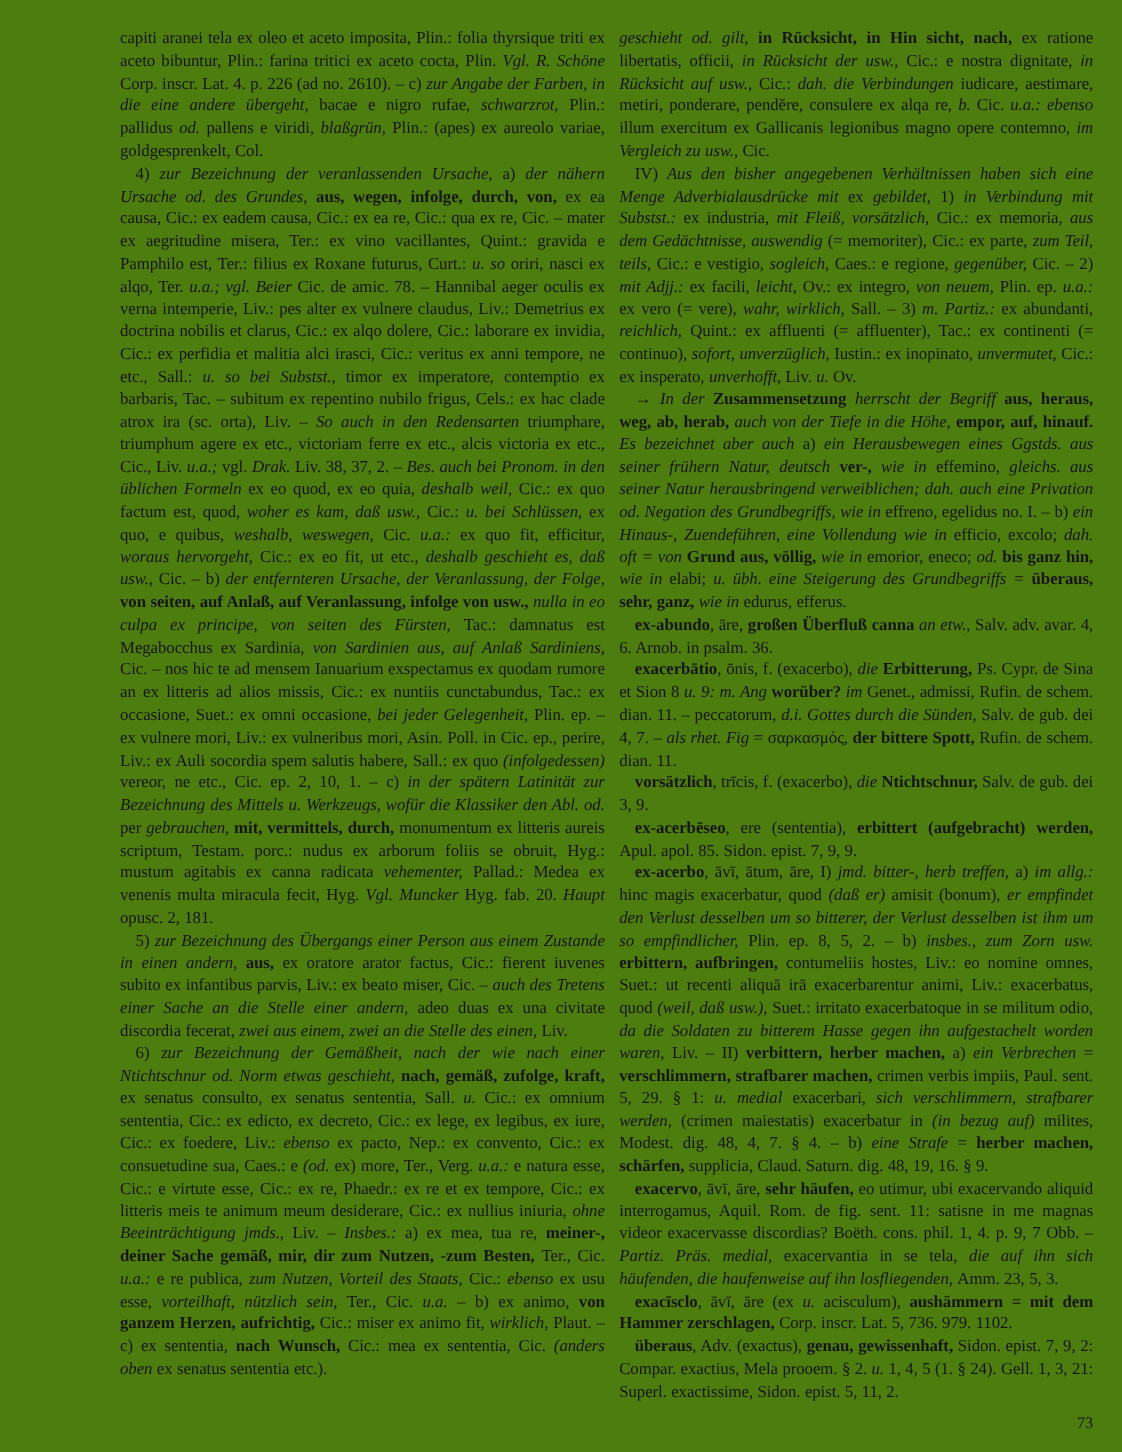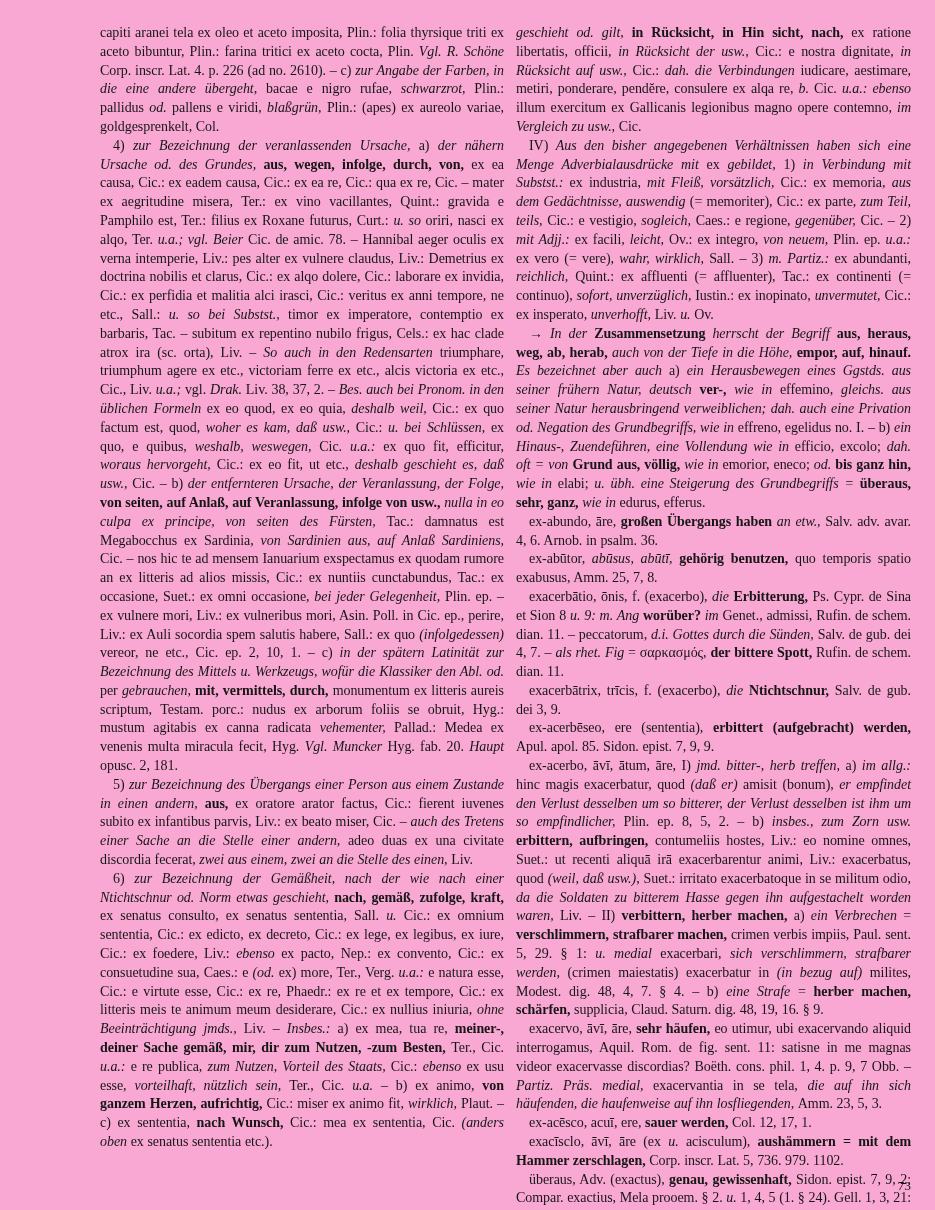--- a/index.html
+++ b/index.html
@@ -3,60 +3,58 @@
 <meta charset="utf-8">
 <style>
   html,body{margin:0;padding:0;}
   body{
     width:935px;height:1210px;
     background:#ffffff;
     position:relative;overflow:hidden;
     font-family:"Liberation Serif","DejaVu Serif",serif;
     color:#161616;
   }
-  .page{position:absolute;inset:0;background:#f9a8d4;}
+  .page{position:absolute;inset:0;background:#4d7c0f;}
   .col{
     position:absolute;top:24px;
     text-align:justify;
     font-size:14px;line-height:18.8px;
     letter-spacing:-0.05px;
     word-spacing:0.2px;
   }
   #col-left{left:100px;width:404px;}
   #col-right{left:516px;width:395px;}
   .para{margin:0;padding:0;}
   .para.indent{text-indent:13px;}
   .r{font-style:normal;font-weight:400;}
   .i{font-style:italic;font-weight:400;}
-  .b{font-style:normal;font-weight:400;}
+  .b{font-style:normal;font-weight:700;}
   .bi{font-weight:700;}
   .page-number{
     position:absolute;right:24px;bottom:16px;
     font-size:13.5px;color:#161616;margin-top:30px;
   }
 </style>
 </head>
 <body>
 
 <div class="page">
   <div class="col" id="col-left">
       <p class="para"><span class="r">capiti aranei tela ex oleo et aceto imposita, Plin.: folia thyrsique triti ex aceto bibuntur, Plin.: farina tritici ex aceto cocta, Plin. </span><span class="i">Vgl. R. Schöne </span><span class="r">Corp. inscr. Lat. 4. p. 226 (ad no. 2610). – c) </span><span class="i">zur Angabe der Farben, in die eine andere übergeht, </span><span class="r">bacae e nigro rufae, </span><span class="i">schwarzrot, </span><span class="r">Plin.: pallidus </span><span class="i">od. </span><span class="r">pallens e viridi, </span><span class="i">blaßgrün, </span><span class="r">Plin.: (apes) ex aureolo variae, goldgesprenkelt, Col.</span></p>
       <p class="para indent"><span class="r">4) </span><span class="i">zur Bezeichnung der veranlassenden Ursache, </span><span class="r">a) </span><span class="i">der nähern Ursache od. des Grundes, </span><span class="bi">aus, wegen, infolge, durch, von, </span><span class="r">ex ea causa, Cic.: ex eadem causa, Cic.: ex ea re, Cic.: qua ex re, Cic. – mater ex aegritudine misera, Ter.: ex vino vacillantes, Quint.: gravida e Pamphilo est, Ter.: filius ex Roxane futurus, Curt.: </span><span class="i">u. so </span><span class="r">oriri, nasci ex alqo, Ter. </span><span class="i">u.a.; vgl. Beier </span><span class="r">Cic. de amic. 78. – Hannibal aeger oculis ex verna intemperie, Liv.: pes alter ex vulnere claudus, Liv.: Demetrius ex doctrina nobilis et clarus, Cic.: ex alqo dolere, Cic.: laborare ex invidia, Cic.: ex perfidia et malitia alci irasci, Cic.: veritus ex anni tempore, ne etc., Sall.: </span><span class="i">u. so bei Substst., </span><span class="r">timor ex imperatore, contemptio ex barbaris, Tac. – subitum ex repentino nubilo frigus, Cels.: ex hac clade atrox ira (sc. orta), Liv. – </span><span class="i">So auch in den Redensarten </span><span class="r">triumphare, triumphum agere ex etc., victoriam ferre ex etc., alcis victoria ex etc., Cic., Liv. </span><span class="i">u.a.; </span><span class="r">vgl. </span><span class="i">Drak. </span><span class="r">Liv. 38, 37, 2. – </span><span class="i">Bes. auch bei Pronom. in den üblichen Formeln </span><span class="r">ex eo quod, ex eo quia, </span><span class="i">deshalb weil, </span><span class="r">Cic.: ex quo factum est, quod, </span><span class="i">woher es kam, daß usw., </span><span class="r">Cic.: </span><span class="i">u. bei Schlüssen, </span><span class="r">ex quo, e quibus, </span><span class="i">weshalb, weswegen, </span><span class="r">Cic. </span><span class="i">u.a.: </span><span class="r">ex quo fit, efficitur, </span><span class="i">woraus hervorgeht, </span><span class="r">Cic.: ex eo fit, ut etc., </span><span class="i">deshalb geschieht es, daß usw., </span><span class="r">Cic. – b) </span><span class="i">der entfernteren Ursache, der Veranlassung, der Folge, </span><span class="bi">von seiten, auf Anlaß, auf Veranlassung, infolge von usw., </span><span class="i">nulla in eo culpa ex principe, von seiten des Fürsten, </span><span class="r">Tac.: damnatus est Megabocchus ex Sardinia, </span><span class="i">von Sardinien aus, auf Anlaß Sardiniens, </span><span class="r">Cic. – nos hic te ad mensem Ianuarium exspectamus ex quodam rumore an ex litteris ad alios missis, Cic.: ex nuntiis cunctabundus, Tac.: ex occasione, Suet.: ex omni occasione, </span><span class="i">bei jeder Gelegenheit, </span><span class="r">Plin. ep. – ex vulnere mori, Liv.: ex vulneribus mori, Asin. Poll. in Cic. ep., perire, Liv.: ex Auli socordia spem salutis habere, Sall.: ex quo </span><span class="i">(infolgedessen) </span><span class="r">vereor, ne etc., Cic. ep. 2, 10, 1. – c) </span><span class="i">in der spätern Latinität zur Bezeichnung des Mittels u. Werkzeugs, wofür die Klassiker den Abl. od. </span><span class="r">per </span><span class="i">gebrauchen, </span><span class="bi">mit, vermittels, durch, </span><span class="r">monumentum ex litteris aureis scriptum, Testam. porc.: nudus ex arborum foliis se obruit, Hyg.: mustum agitabis ex canna radicata </span><span class="i">vehementer, </span><span class="r">Pallad.: Medea ex venenis multa miracula fecit, Hyg. </span><span class="i">Vgl. Muncker </span><span class="r">Hyg. fab. 20. </span><span class="i">Haupt </span><span class="r">opusc. 2, 181.</span></p>
       <p class="para indent"><span class="r">5) </span><span class="i">zur Bezeichnung des Übergangs einer Person aus einem Zustande in einen andern, </span><span class="bi">aus, </span><span class="r">ex oratore arator factus, Cic.: fierent iuvenes subito ex infantibus parvis, Liv.: ex beato miser, Cic. – </span><span class="i">auch des Tretens einer Sache an die Stelle einer andern, </span><span class="r">adeo duas ex una civitate discordia fecerat, </span><span class="i">zwei aus einem, zwei an die Stelle des einen, </span><span class="r">Liv.</span></p>
       <p class="para indent"><span class="r">6) </span><span class="i">zur Bezeichnung der Gemäßheit, nach der wie nach einer Ntichtschnur od. Norm etwas geschieht, </span><span class="bi">nach, gemäß, zufolge, kraft, </span><span class="r">ex senatus consulto, ex senatus sententia, Sall. </span><span class="i">u. </span><span class="r">Cic.: ex omnium sententia, Cic.: ex edicto, ex decreto, Cic.: ex lege, ex legibus, ex iure, Cic.: ex foedere, Liv.: </span><span class="i">ebenso </span><span class="r">ex pacto, Nep.: ex convento, Cic.: ex consuetudine sua, Caes.: e </span><span class="i">(od. </span><span class="r">ex) more, Ter., Verg. </span><span class="i">u.a.: </span><span class="r">e natura esse, Cic.: e virtute esse, Cic.: ex re, Phaedr.: ex re et ex tempore, Cic.: ex litteris meis te animum meum desiderare, Cic.: ex nullius iniuria, </span><span class="i">ohne Beeinträchtigung jmds., </span><span class="r">Liv. – </span><span class="i">Insbes.: </span><span class="r">a) ex mea, tua re, </span><span class="bi">meiner-, deiner Sache gemäß, mir, dir zum Nutzen, -zum Besten, </span><span class="r">Ter., Cic. </span><span class="i">u.a.: </span><span class="r">e re publica, </span><span class="i">zum Nutzen, Vorteil des Staats, </span><span class="r">Cic.: </span><span class="i">ebenso </span><span class="r">ex usu esse, </span><span class="i">vorteilhaft, nützlich sein, </span><span class="r">Ter., Cic. </span><span class="i">u.a. </span><span class="r">– b) ex animo, </span><span class="bi">von ganzem Herzen, aufrichtig, </span><span class="r">Cic.: miser ex animo fit, </span><span class="i">wirklich, </span><span class="r">Plaut. – c) ex sententia, </span><span class="bi">nach Wunsch, </span><span class="r">Cic.: mea ex sententia, Cic. </span><span class="i">(anders oben </span><span class="r">ex senatus sententia etc.).</span></p>
     </div>
   <div class="col" id="col-right">
       <p class="para"><span class="i">geschieht od. gilt, </span><span class="bi">in Rücksicht, in Hin sicht, nach, </span><span class="r">ex ratione libertatis, officii, </span><span class="i">in Rücksicht der usw., </span><span class="r">Cic.: e nostra dignitate, </span><span class="i">in Rücksicht auf usw., </span><span class="r">Cic.: </span><span class="i">dah. die Verbindungen </span><span class="r">iudicare, aestimare, metiri, ponderare, pendĕre, consulere ex alqa re, </span><span class="i">b. </span><span class="r">Cic. </span><span class="i">u.a.: ebenso </span><span class="r">illum exercitum ex Gallicanis legionibus magno opere contemno, </span><span class="i">im Vergleich zu usw., </span><span class="r">Cic.</span></p>
       <p class="para indent"><span class="r">IV) </span><span class="i">Aus den bisher angegebenen Verhältnissen haben sich eine Menge Adverbialausdrücke mit </span><span class="r">ex </span><span class="i">gebildet, </span><span class="r">1) </span><span class="i">in Verbindung mit Substst.: </span><span class="r">ex industria, </span><span class="i">mit Fleiß, vorsätzlich, </span><span class="r">Cic.: ex memoria, </span><span class="i">aus dem Gedächtnisse, auswendig </span><span class="r">(= memoriter), Cic.: ex parte, </span><span class="i">zum Teil, teils, </span><span class="r">Cic.: e vestigio, </span><span class="i">sogleich, </span><span class="r">Caes.: e regione, </span><span class="i">gegenüber, </span><span class="r">Cic. – 2) </span><span class="i">mit Adjj.: </span><span class="r">ex facili, </span><span class="i">leicht, </span><span class="r">Ov.: ex integro, </span><span class="i">von neuem, </span><span class="r">Plin. ep. </span><span class="i">u.a.: </span><span class="r">ex vero (= vere), </span><span class="i">wahr, wirklich, </span><span class="r">Sall. – 3) </span><span class="i">m. Partiz.: </span><span class="r">ex abundanti, </span><span class="i">reichlich, </span><span class="r">Quint.: ex affluenti (= affluenter), Tac.: ex continenti (= continuo), </span><span class="i">sofort, unverzüglich, </span><span class="r">Iustin.: ex inopinato, </span><span class="i">unvermutet, </span><span class="r">Cic.: ex insperato, </span><span class="i">unverhofft, </span><span class="r">Liv. </span><span class="i">u. </span><span class="r">Ov.</span></p>
       <p class="para indent"><span class="r">→ </span><span class="i">In der </span><span class="bi">Zusammensetzung </span><span class="i">herrscht der Begriff </span><span class="bi">aus, heraus, weg, ab, herab, </span><span class="i">auch von der Tiefe in die Höhe, </span><span class="bi">empor, auf, hinauf. </span><span class="i">Es bezeichnet aber auch </span><span class="r">a) </span><span class="i">ein Herausbewegen eines Ggstds. aus seiner frühern Natur, deutsch </span><span class="bi">ver-, </span><span class="i">wie in </span><span class="r">effemino, </span><span class="i">gleichs. aus seiner Natur herausbringend verweiblichen; dah. auch eine Privation od. Negation des Grundbegriffs, wie in </span><span class="r">effreno, egelidus no. I. – b) </span><span class="i">ein Hinaus-, Zuendeführen, eine Vollendung wie in </span><span class="r">efficio, excolo; </span><span class="i">dah. oft = von </span><span class="bi">Grund aus, völlig, </span><span class="i">wie in </span><span class="r">emorior, eneco; </span><span class="i">od. </span><span class="bi">bis ganz hin, </span><span class="i">wie in </span><span class="r">elabi; </span><span class="i">u. übh. eine Steigerung des Grundbegriffs = </span><span class="bi">überaus, sehr, ganz, </span><span class="i">wie in </span><span class="r">edurus, efferus.</span></p>
-      <p class="para indent"><span class="b">ex-abundo</span><span class="r">, āre, </span><span class="bi">großen Übergangs haben </span><span class="i">an etw., </span><span class="r">Salv. adv. avar. 4, 6. Arnob. in psalm. 36.</span></p>
-      <p class="para indent"><span class="b">ex-abūtor</span><span class="r">, </span><span class="i">abūsus, abūtī, </span><span class="bi">gehörig benutzen, </span><span class="r">quo temporis spatio exabusus, Amm. 25, 7, 8.</span></p>
+      <p class="para indent"><span class="b">ex-abundo</span><span class="r">, āre, </span><span class="bi">großen Überfluß canna </span><span class="i">an etw., </span><span class="r">Salv. adv. avar. 4, 6. Arnob. in psalm. 36.</span></p>
       <p class="para indent"><span class="b">exacerbātio</span><span class="r">, ōnis, f. (exacerbo), </span><span class="i">die </span><span class="bi">Erbitterung, </span><span class="r">Ps. Cypr. de Sina et Sion 8 </span><span class="i">u. 9: m. Ang </span><span class="bi">worüber? </span><span class="i">im </span><span class="r">Genet., admissi, Rufin. de schem. dian. 11. – peccatorum, </span><span class="i">d.i. Gottes durch die Sünden, </span><span class="r">Salv. de gub. dei 4, 7. – </span><span class="i">als rhet. Fig </span><span class="r">= σαρκασμός, </span><span class="bi">der bittere Spott, </span><span class="r">Rufin. de schem. dian. 11.</span></p>
-      <p class="para indent"><span class="b">exacerbātrix</span><span class="r">, trīcis, f. (exacerbo), </span><span class="i">die </span><span class="bi">Ntichtschnur, </span><span class="r">Salv. de gub. dei 3, 9.</span></p>
+      <p class="para indent"><span class="b">vorsätzlich</span><span class="r">, trīcis, f. (exacerbo), </span><span class="i">die </span><span class="bi">Ntichtschnur, </span><span class="r">Salv. de gub. dei 3, 9.</span></p>
       <p class="para indent"><span class="b">ex-acerbēseo</span><span class="r">, ere (sententia), </span><span class="bi">erbittert (aufgebracht) werden, </span><span class="r">Apul. apol. 85. Sidon. epist. 7, 9, 9.</span></p>
       <p class="para indent"><span class="b">ex-acerbo</span><span class="r">, āvī, ātum, āre, I) </span><span class="i">jmd. bitter-, herb treffen, </span><span class="r">a) </span><span class="i">im allg.: </span><span class="r">hinc magis exacerbatur, quod </span><span class="i">(daß er) </span><span class="r">amisit (bonum), </span><span class="i">er empfindet den Verlust desselben um so bitterer, der Verlust desselben ist ihm um so empfindlicher, </span><span class="r">Plin. ep. 8, 5, 2. – b) </span><span class="i">insbes., zum Zorn usw. </span><span class="bi">erbittern, aufbringen, </span><span class="r">contumeliis hostes, Liv.: eo nomine omnes, Suet.: ut recenti aliquā irā exacerbarentur animi, Liv.: exacerbatus, quod </span><span class="i">(weil, daß usw.)</span><span class="r">, Suet.: irritato exacerbatoque in se militum odio, </span><span class="i">da die Soldaten zu bitterem Hasse gegen ihn aufgestachelt worden waren, </span><span class="r">Liv. – II) </span><span class="bi">verbittern, herber machen, </span><span class="r">a) </span><span class="i">ein Verbrechen </span><span class="r">= </span><span class="bi">verschlimmern, strafbarer machen, </span><span class="r">crimen verbis impiis, Paul. sent. 5, 29. § 1: </span><span class="i">u. medial </span><span class="r">exacerbari, </span><span class="i">sich verschlimmern, strafbarer werden, </span><span class="r">(crimen maiestatis) exacerbatur in </span><span class="i">(in bezug auf) </span><span class="r">milites, Modest. dig. 48, 4, 7. § 4. – b) </span><span class="i">eine Strafe </span><span class="r">= </span><span class="bi">herber machen, schärfen, </span><span class="r">supplicia, Claud. Saturn. dig. 48, 19, 16. § 9.</span></p>
       <p class="para indent"><span class="b">exacervo</span><span class="r">, āvī, āre, </span><span class="bi">sehr häufen, </span><span class="r">eo utimur, ubi exacervando aliquid interrogamus, Aquil. Rom. de fig. sent. 11: satisne in me magnas videor exacervasse discordias? Boëth. cons. phil. 1, 4. p. 9, 7 Obb. – </span><span class="i">Partiz. Präs. medial, </span><span class="r">exacervantia in se tela, </span><span class="i">die auf ihn sich häufenden, die haufenweise auf ihn losfliegenden, </span><span class="r">Amm. 23, 5, 3.</span></p>
-      <p class="para indent"><span class="b">ex-acēsco</span><span class="r">, acuī, ere, </span><span class="bi">sauer werden, </span><span class="r">Col. 12, 17, 1.</span></p>
       <p class="para indent"><span class="b">exacīsclo</span><span class="r">, āvī, āre (ex </span><span class="i">u. </span><span class="r">acisculum), </span><span class="bi">aushämmern = mit dem Hammer zerschlagen, </span><span class="r">Corp. inscr. Lat. 5, 736. 979. 1102.</span></p>
       <p class="para indent"><span class="b">überaus</span><span class="r">, Adv. (exactus), </span><span class="bi">genau, gewissenhaft, </span><span class="r">Sidon. epist. 7, 9, 2: Compar. exactius, Mela prooem. § 2. </span><span class="i">u. </span><span class="r">1, 4, 5 (1. § 24). Gell. 1, 3, 21: Superl. exactissime, Sidon. epist. 5, 11, 2.</span></p>
     </div>
   <div class="page-number">73</div>
 </div>
 
 </body></html>

